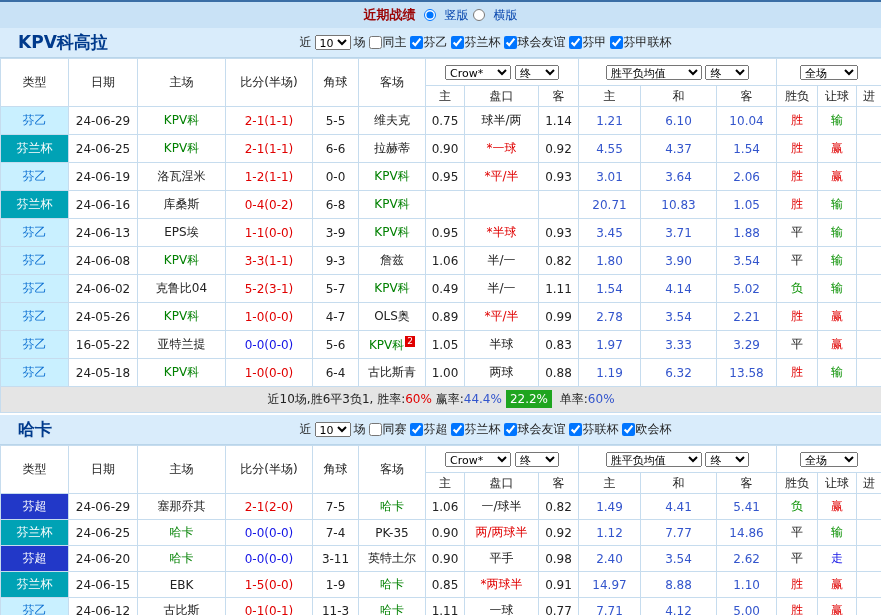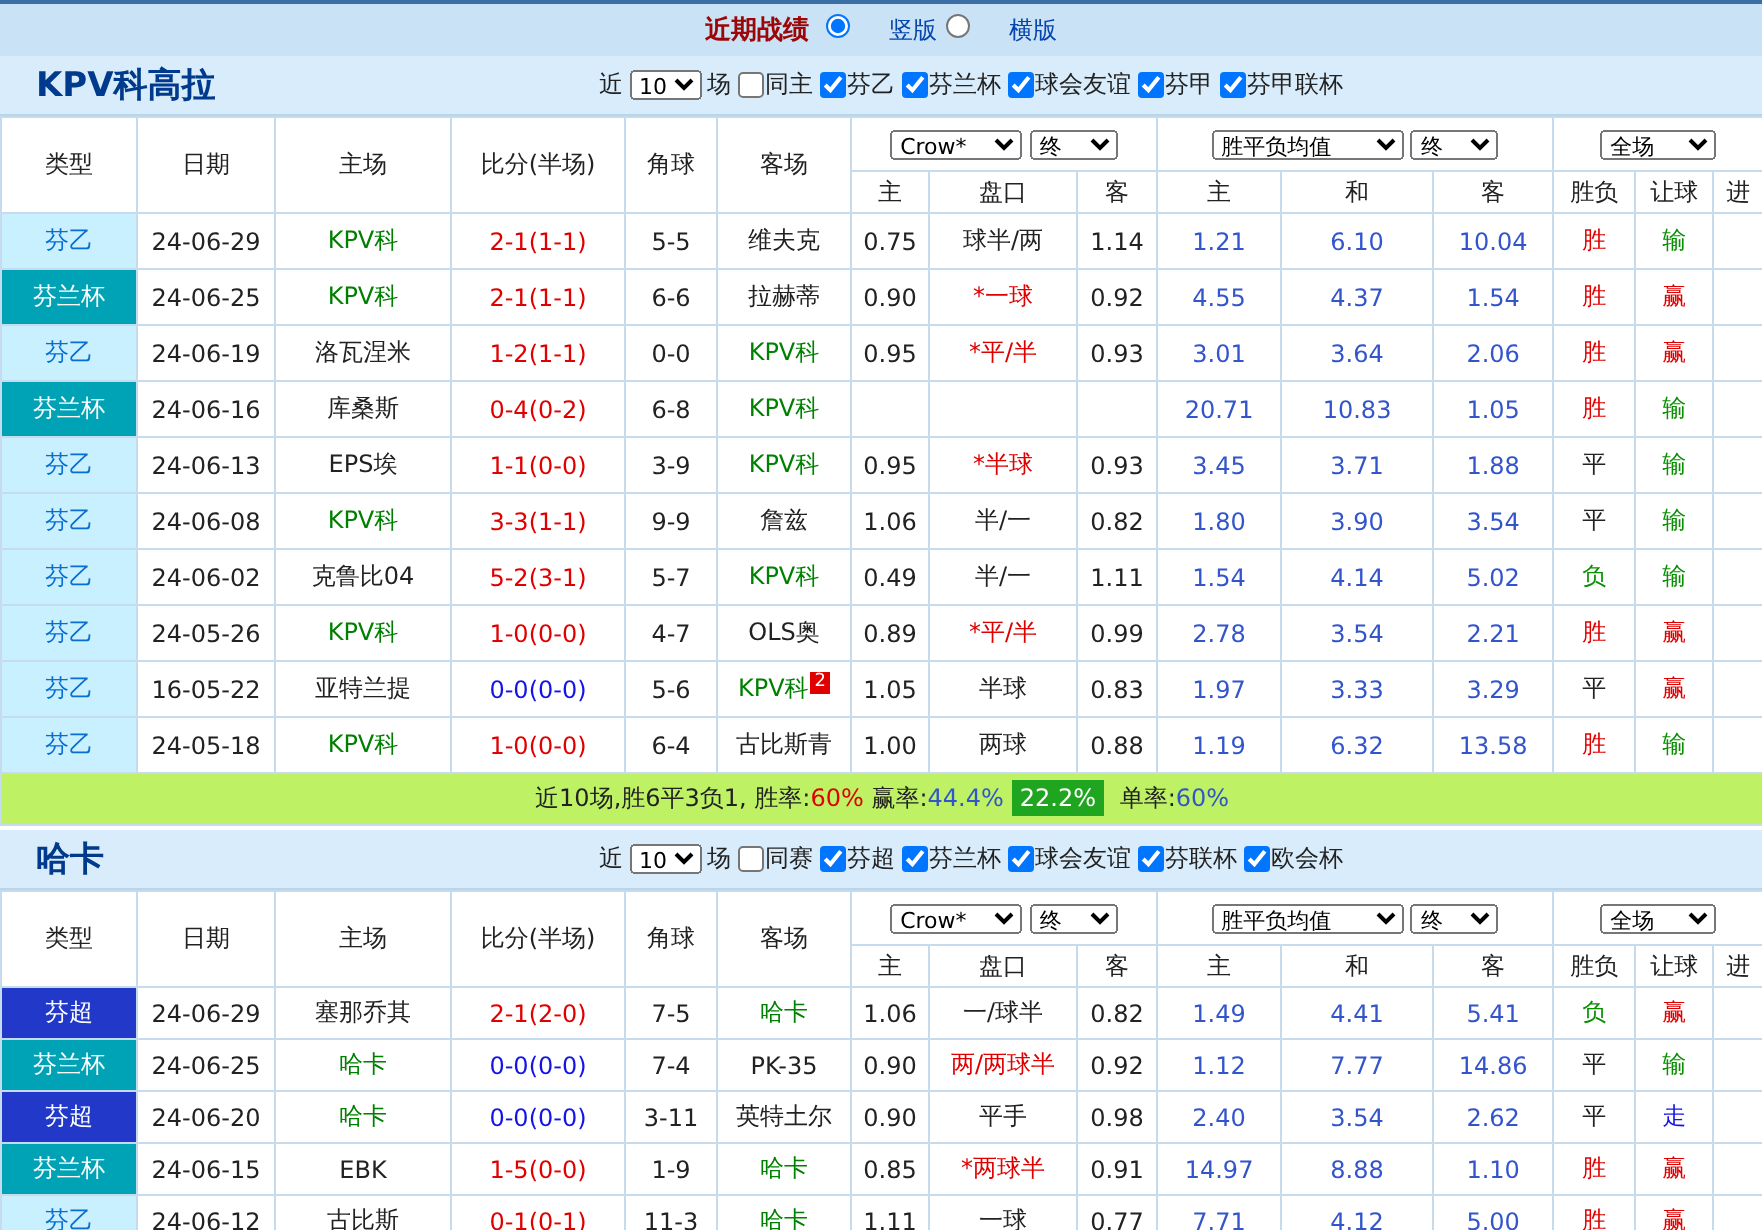--- a/index.html
+++ b/index.html
@@ -1,39 +1,39 @@
 <!DOCTYPE html>
 <html><head>
 <meta charset="utf-8">
 <style>
   html,body{margin:0;padding:0}
   body{width:881px;height:615px;overflow:hidden;background:#fff;color:#222;
        font-family:"DejaVu Sans","Liberation Sans",sans-serif;font-size:12px}
   .topbar{height:28px;background:#c9e2f6;border-top:2px solid #3a6ea5;
           display:flex;align-items:center;justify-content:center;gap:4px;box-sizing:border-box}
   .topbar .title{color:#9c0606;font-weight:bold;font-size:13px;margin-right:4px}
-  .radio{display:inline-flex;gap:20px;color:#0645ad;cursor:pointer}
+  .radio{display:inline-flex;align-items:center;gap:9px;color:#0645ad;cursor:pointer}
   .radio input{margin:0;width:12px;height:12px}
 
   .filterbar{height:30px;background:#d9ecfb;display:flex;align-items:center;
              box-sizing:border-box;position:relative;border-bottom:1px solid #b9d5ea}
   .team-name{position:absolute;left:18px;font-weight:bold;color:#003a8c;font-size:17px}
   .filterctrls{margin:0 auto;display:flex;align-items:center;gap:3px;padding-left:90px}
   .cb{display:inline-flex;align-items:center;gap:1px;cursor:pointer;color:#222}
   .cb input{margin:0;width:13px;height:13px}
   select{font-size:11px;height:15px;font-family:inherit}
 
   table.grid{width:881px;border-collapse:collapse;table-layout:fixed;background:#fff}
   .grid th,.grid td{border:1px solid #c6dcee;text-align:center;padding:0;overflow:hidden;
                     white-space:nowrap;font-weight:normal;font-size:12px}
   .grid thead tr.hr1 th{height:26px}
   .grid thead tr.hr2 th{height:20px}
   .s1 tbody td{height:27px}
   .s2 tbody td{height:25px}
-  tfoot td{height:25px;background:#bef264}
+  tfoot td{height:25px;background:#e5e5e5}
 
   .typecell.t-l2{background:#c9f0ff;color:#0a6ed1}
   .typecell.t-cup{background:#00a2b5;color:#fff}
   .typecell.t-super{background:#2238c8;color:#fff}
 
   .c-red{color:#e00000}
   .c-blue{color:#1414e6}
   .c-green{color:#089000}
   .c-dark{color:#222}
   .c-team{color:#008000}
@@ -231,21 +231,21 @@
           <td class="c-avgblue">1.88</td>
           <td class="c-dark">平</td>
           <td class="c-green">输</td>
           <td></td>
         </tr>
         <tr>
           <td class="typecell t-l2">芬乙</td>
           <td>24-06-08</td>
           <td class="c-team">KPV科</td>
           <td class="c-red">3-3(1-1)</td>
-          <td>9-9</td>
+          <td>9-3</td>
           <td>詹兹</td>
           <td>1.06</td>
           <td>半/一</td>
           <td>0.82</td>
           <td class="c-avgblue">1.80</td>
           <td class="c-avgblue">3.90</td>
           <td class="c-avgblue">3.54</td>
           <td class="c-dark">平</td>
           <td class="c-green">输</td>
           <td></td>

